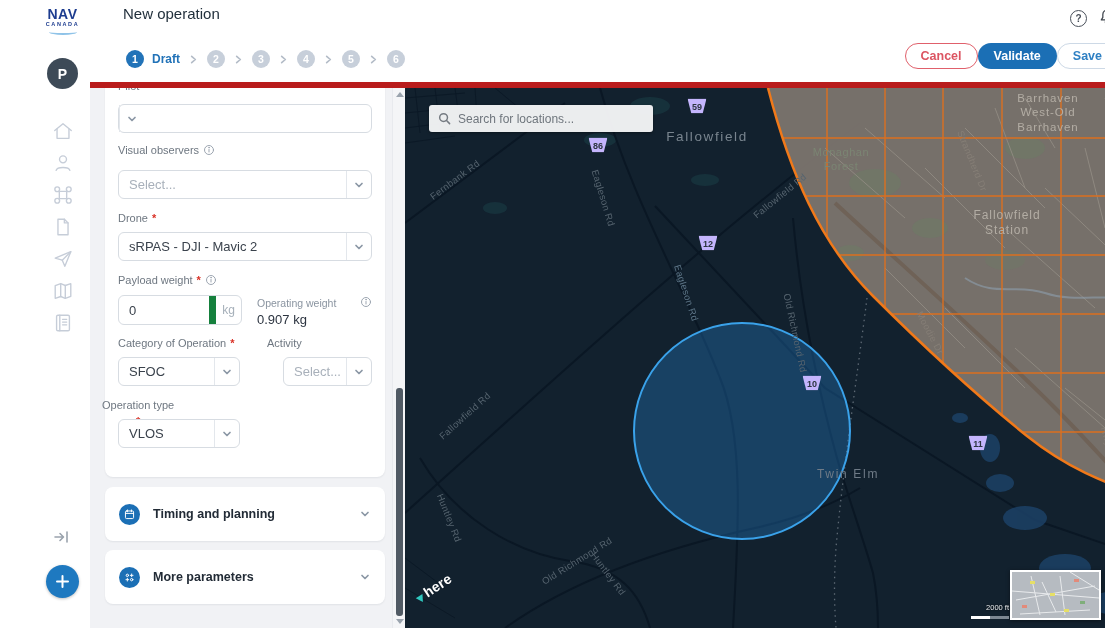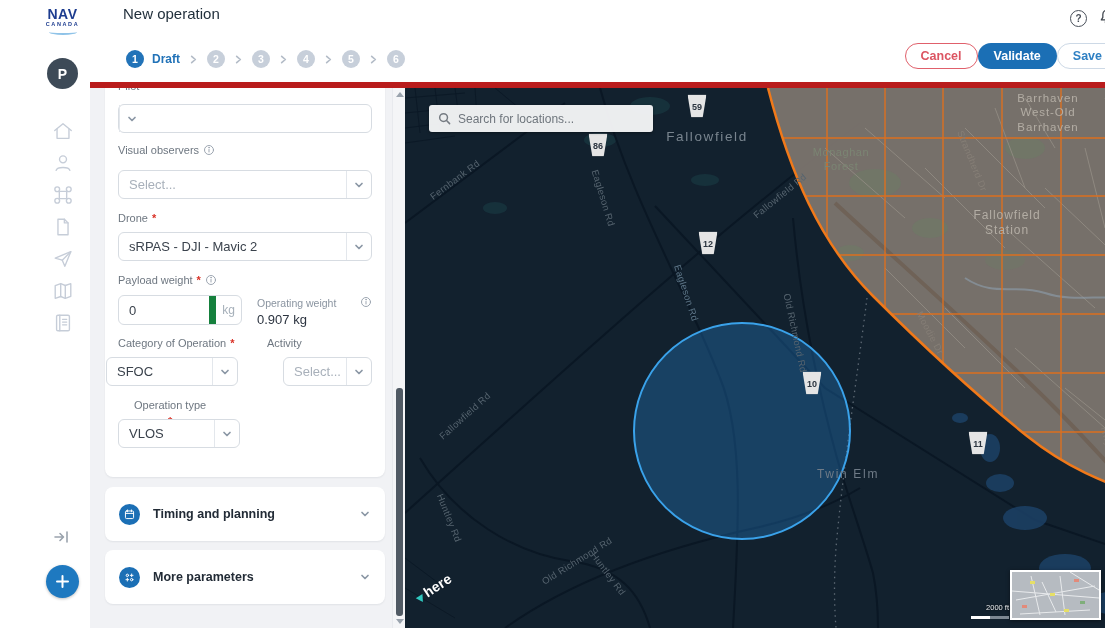--- a/index.html
+++ b/index.html
@@ -71,21 +71,21 @@
   
   .map { position:absolute; left:370px; top:88px; width:735px; height:540px; background:#12212e; overflow:hidden; z-index:2; }
   .map > svg.base { position:absolute; left:0; top:0; }
   .mlabel { position:absolute; transform:translate(-50%,-50%) rotate(var(--r,0deg)); white-space:pre-line; text-align:center; font-size:9.5px; color:#56646f; letter-spacing:.04em; pointer-events:none; z-index:2; line-height:1.25; }
   .lbl-town { font-size:13.5px; color:#79858f; letter-spacing:.12em; }
   .lbl-town-sm { font-size:12px; color:#6f7b87; letter-spacing:.14em; }
   .lbl-zone-place { font-size:11.5px; color:#b3ada4; letter-spacing:.08em; }
   .lbl-forest { font-size:11px; color:#7b8573; letter-spacing:.05em; }
   .lbl-zone-road { color:#857e76; }
   .lbl-circle-road { color:#5d7587; }
-  .shield { position:absolute; transform:translate(-50%,-50%); width:19px; height:23px; background:#e5e5e5; clip-path:polygon(0 0,100% 0,80% 100%,20% 100%); color:#2c3540; font-size:9px; font-weight:bold; display:flex; align-items:center; justify-content:center; filter:drop-shadow(0 1px 1px rgba(0,0,0,.55)); z-index:2; pointer-events:none; }
+  .shield { position:absolute; transform:translate(-50%,-50%); width:19px; height:15px; background:#c4b5fd; clip-path:polygon(0 0,100% 0,80% 100%,20% 100%); color:#2c3540; font-size:9px; font-weight:bold; display:flex; align-items:center; justify-content:center; filter:drop-shadow(0 1px 1px rgba(0,0,0,.55)); z-index:2; pointer-events:none; }
   .search-box { position:absolute; left:24px; top:17px; width:224px; height:27px; background:rgba(243,244,245,.97); border-radius:3px; box-shadow:0 1px 3px rgba(0,0,0,.35); display:flex; align-items:center; padding:0 9px; gap:7px; z-index:4; }
   .search-box svg { width:13px; height:13px; stroke:#757b82; fill:none; stroke-width:1.6; stroke-linecap:round; flex:none; }
   .search-box input { border:0; background:transparent; outline:none; font-size:12px; color:#333; width:100%; font-family:inherit; }
   .search-box input::placeholder { color:#6f767d; }
   .mappill { position:absolute; background:#fff; border-radius:12px; box-shadow:0 1px 4px rgba(0,0,0,.35); display:flex; flex-direction:column; align-items:center; z-index:4; }
   .pill-top { left:708px; top:12px; width:25px; height:61px; justify-content:space-around; padding:4px 0; }
   .pill-tools { left:708px; top:386px; width:25px; height:90px; justify-content:space-around; padding:5px 0; }
   .pill-zoom { left:708px; top:483px; width:25px; height:57px; justify-content:space-around; padding:2px 0; }
   .m-icon { width:17px; height:17px; cursor:pointer; }
   .m-icon svg { width:17px; height:17px; stroke:#3f454d; fill:none; stroke-width:1.6; stroke-linecap:round; stroke-linejoin:round; }
@@ -294,38 +294,38 @@
           <circle cx="8" cy="4.9" r=".4"></circle>
         </svg>
       </span>
     <div class="op-value" style="left:167px; top:224px;">0.907 kg</div>
 
     <div class="f-label" style="left:28px; top:249px;">
       <span>Category of Operation</span>
         <span class="req">*</span>
     </div>
     <div class="f-label" style="left:177px; top:249px;">Activity</div>
-    <div class="sel" style="left:16px; top:269px; width:132px;">
+    <div class="sel" style="left:28px; top:269px; width:122px;">
       <div class="sel-value">SFOC</div>
       <div class="sel-caret">
           <svg viewBox="0 0 12 12">
             <path d="m3 4.5 3 3 3-3"></path>
           </svg>
         </div>
     </div>
     <div class="sel" style="left:193px; top:269px; width:89px;">
       <div class="sel-value ph">Select...</div>
       <div class="sel-caret">
           <svg viewBox="0 0 12 12">
             <path d="m3 4.5 3 3 3-3"></path>
           </svg>
         </div>
     </div>
 
-    <div class="f-label" style="left:44px; top:311px;flex-direction:column;">
+    <div class="f-label" style="left:12px; top:311px;flex-direction:column;">
       <span>Operation type</span>
         <span class="req">*</span>
     </div>
     <div class="sel" style="left:28px; top:331px; width:122px;">
       <div class="sel-value">VLOS</div>
       <div class="sel-caret">
           <svg viewBox="0 0 12 12">
             <path d="m3 4.5 3 3 3-3"></path>
           </svg>
         </div>

